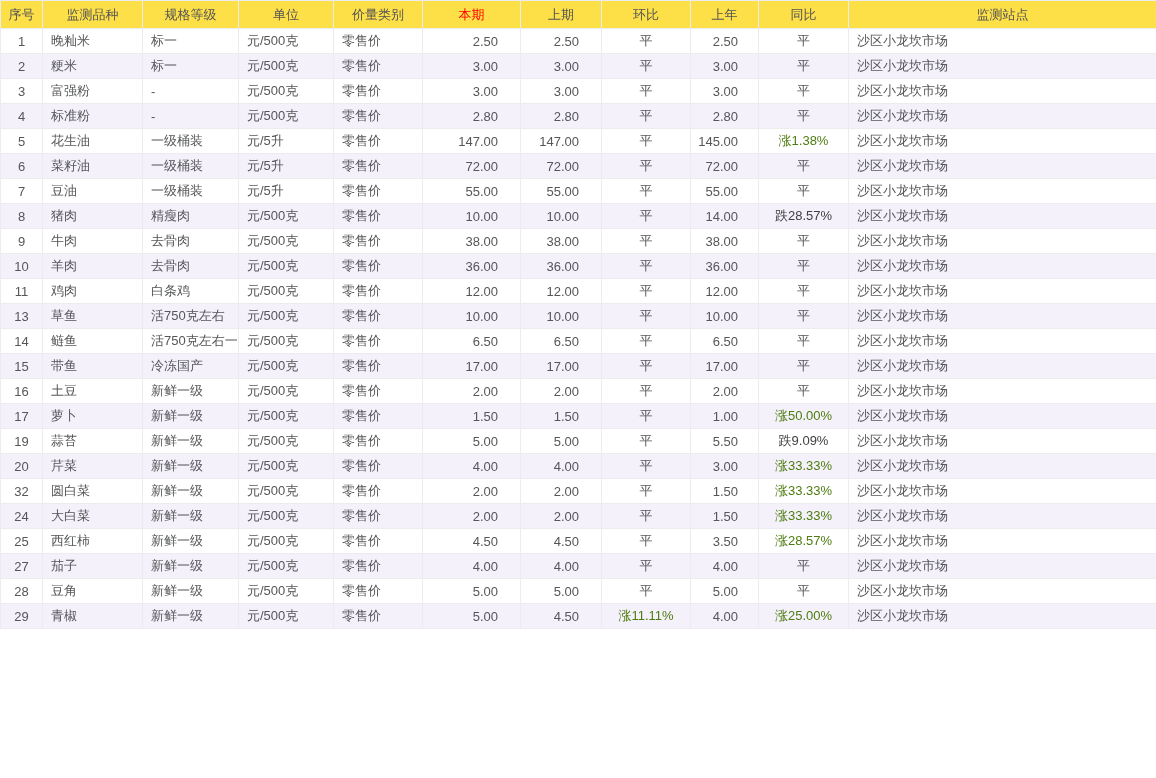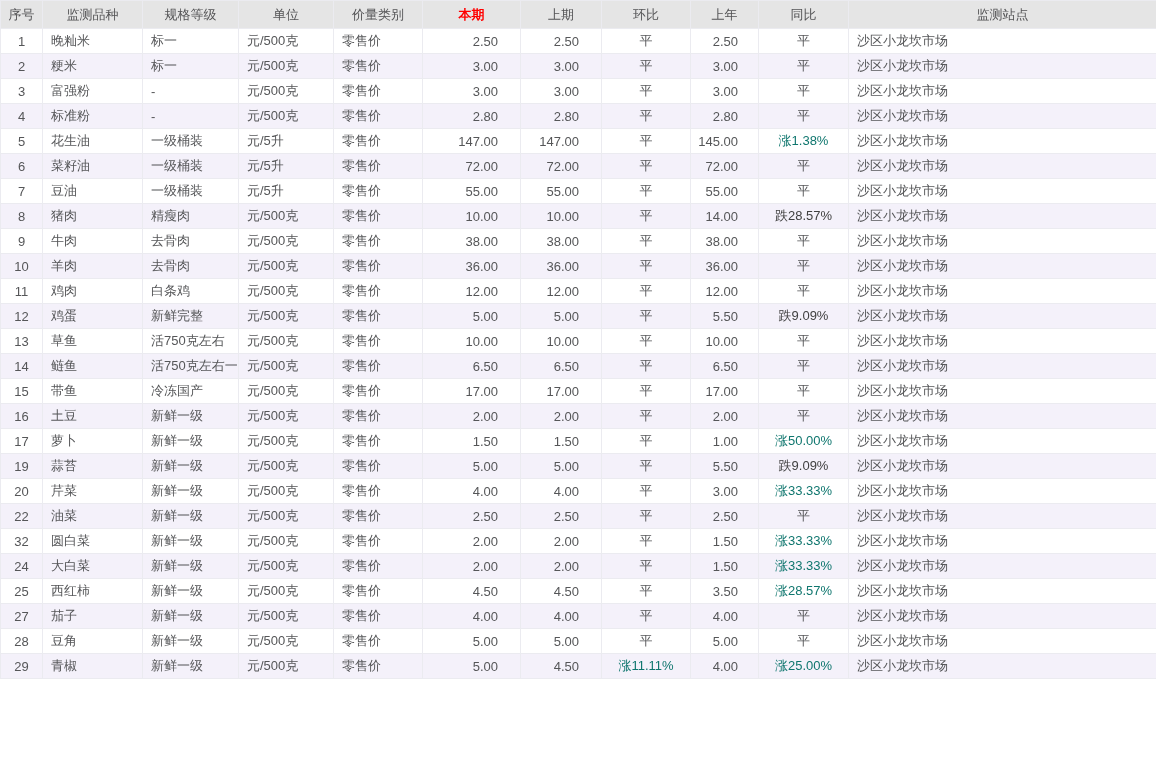--- a/index.html
+++ b/index.html
@@ -10,33 +10,33 @@
   }
   table.price-table{
     border-collapse:collapse;table-layout:fixed;width:1156px;
   }
   th,td{
     border:1px solid #ebebf0;
     overflow:hidden;white-space:nowrap;
     padding:0;
   }
   thead th{
-    height:27px;background:#e5e5e5;font-weight:normal;
+    height:27px;background:#fde047;font-weight:normal;
     text-align:center;color:#545456;
   }
-  thead th.hl{color:#ff0000;font-weight:bold;}
+  thead th.hl{color:#ff0000;font-weight:normal;}
   tbody td{height:24px;background:transparent;}
   tbody tr:nth-child(even){background:#f4f1fa;}
   
   td.c0{text-align:center;}
   td.c1,td.c2,td.c3,td.c4,td.c10{text-align:left;padding-left:8px;}
   td.c5,td.c6{text-align:right;padding-right:22px;}
   td.c8{text-align:right;padding-right:20px;}
   td.c7,td.c9{text-align:center;}
-  td.up{color:#0f766e;}
+  td.up{color:#4d7c0f;}
   td.down{color:#404040;}
 </style>
 </head>
 <body>
 
 <table class="price-table">
   <colgroup>
     <col style="width:42px">
       <col style="width:100px">
       <col style="width:96px">
@@ -202,33 +202,20 @@
         <td class="c3">元/500克</td>
         <td class="c4">零售价</td>
         <td class="c5">12.00</td>
         <td class="c6">12.00</td>
         <td class="c7">平</td>
         <td class="c8">12.00</td>
         <td class="c9">平</td>
         <td class="c10">沙区小龙坎市场</td>
       </tr>
       <tr>
-        <td class="c0">12</td>
-        <td class="c1">鸡蛋</td>
-        <td class="c2">新鲜完整</td>
-        <td class="c3">元/500克</td>
-        <td class="c4">零售价</td>
-        <td class="c5">5.00</td>
-        <td class="c6">5.00</td>
-        <td class="c7">平</td>
-        <td class="c8">5.50</td>
-        <td class="c9 down">跌9.09%</td>
-        <td class="c10">沙区小龙坎市场</td>
-      </tr>
-      <tr>
         <td class="c0">13</td>
         <td class="c1">草鱼</td>
         <td class="c2">活750克左右</td>
         <td class="c3">元/500克</td>
         <td class="c4">零售价</td>
         <td class="c5">10.00</td>
         <td class="c6">10.00</td>
         <td class="c7">平</td>
         <td class="c8">10.00</td>
         <td class="c9">平</td>
@@ -303,33 +290,20 @@
         <td class="c0">20</td>
         <td class="c1">芹菜</td>
         <td class="c2">新鲜一级</td>
         <td class="c3">元/500克</td>
         <td class="c4">零售价</td>
         <td class="c5">4.00</td>
         <td class="c6">4.00</td>
         <td class="c7">平</td>
         <td class="c8">3.00</td>
         <td class="c9 up">涨33.33%</td>
-        <td class="c10">沙区小龙坎市场</td>
-      </tr>
-      <tr>
-        <td class="c0">22</td>
-        <td class="c1">油菜</td>
-        <td class="c2">新鲜一级</td>
-        <td class="c3">元/500克</td>
-        <td class="c4">零售价</td>
-        <td class="c5">2.50</td>
-        <td class="c6">2.50</td>
-        <td class="c7">平</td>
-        <td class="c8">2.50</td>
-        <td class="c9">平</td>
         <td class="c10">沙区小龙坎市场</td>
       </tr>
       <tr>
         <td class="c0">32</td>
         <td class="c1">圆白菜</td>
         <td class="c2">新鲜一级</td>
         <td class="c3">元/500克</td>
         <td class="c4">零售价</td>
         <td class="c5">2.00</td>
         <td class="c6">2.00</td>

